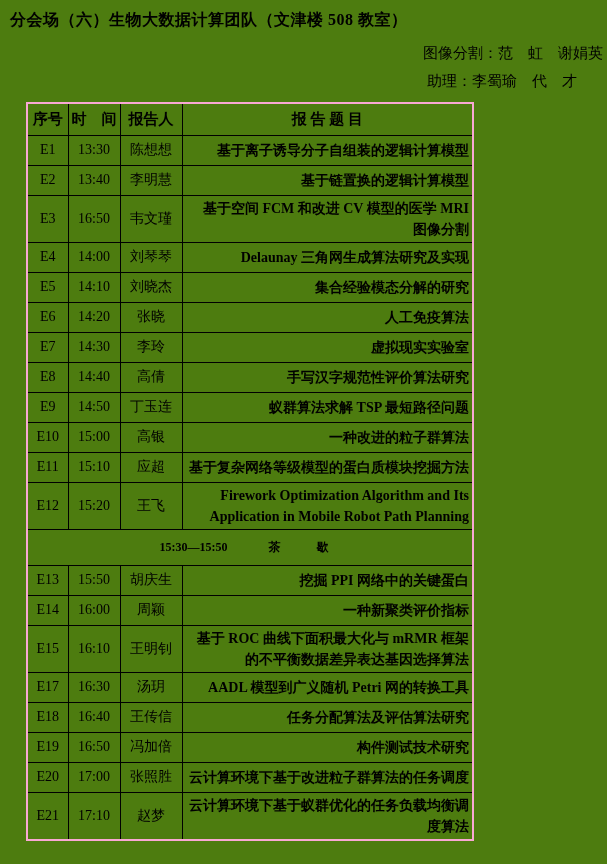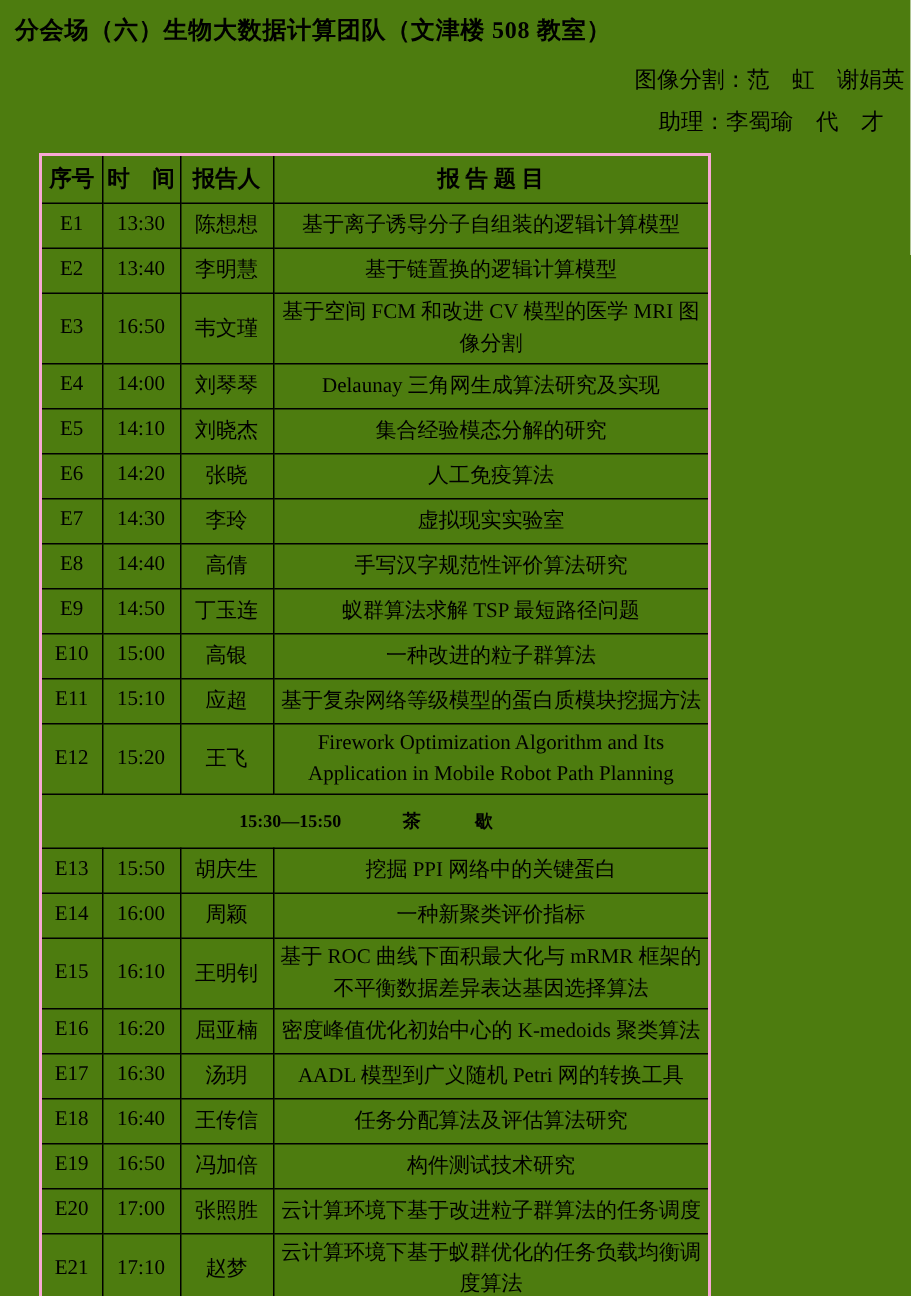--- a/index.html
+++ b/index.html
@@ -25,21 +25,21 @@
   }
   .chairs-line {
     text-align: right;
     font-size: 15px;
     padding-right: 4px;
     margin-top: 13px;
   }
   .assistants-line {
     text-align: right;
     font-size: 15px;
-    padding-right: 18px;
+    padding-right: 30px;
     margin-top: 9px;
   }
   table.schedule {
     border-collapse: collapse;
     table-layout: fixed;
     width: 448px;
     margin: 11px 0 12px 26px;
     border: 2px solid #f9a8d4;
   }
   table.schedule col.c-id   { width: 41px; }
@@ -54,23 +54,24 @@
   }
   table.schedule th {
     font-weight: bold;
     font-size: 15px;
     height: 32px;
     text-align: center;
   }
   table.schedule td { height: 30px; }
   td.cell-center { text-align: center; }
   td.cell-title {
-    text-align: center;
+    text-align: right;
     padding: 4px 8px 4px 9px;
     line-height: 1.5;
+    font-weight: bold;
   }
   tr.break-row td {
     text-align: center;
     font-weight: bold;
     font-size: 12px;
     height: 36px;
   }
   tr.break-row .break-time { margin-right: 38px; }
   tr.break-row .break-label { letter-spacing: 12px; }
 </style>
@@ -191,26 +192,20 @@
     <td class="cell-center">周颖</td>
     <td class="cell-title">一种新聚类评价指标</td>
   </tr>
         <tr>
     <td class="cell-center">E15</td>
     <td class="cell-center">16:10</td>
     <td class="cell-center">王明钊</td>
     <td class="cell-title">基于 ROC 曲线下面积最大化与 mRMR 框架的不平衡数据差异表达基因选择算法</td>
   </tr>
         <tr>
-    <td class="cell-center">E16</td>
-    <td class="cell-center">16:20</td>
-    <td class="cell-center">屈亚楠</td>
-    <td class="cell-title">密度峰值优化初始中心的 K-medoids 聚类算法</td>
-  </tr>
-        <tr>
     <td class="cell-center">E17</td>
     <td class="cell-center">16:30</td>
     <td class="cell-center">汤玥</td>
     <td class="cell-title">AADL 模型到广义随机 Petri 网的转换工具</td>
   </tr>
         <tr>
     <td class="cell-center">E18</td>
     <td class="cell-center">16:40</td>
     <td class="cell-center">王传信</td>
     <td class="cell-title">任务分配算法及评估算法研究</td>

